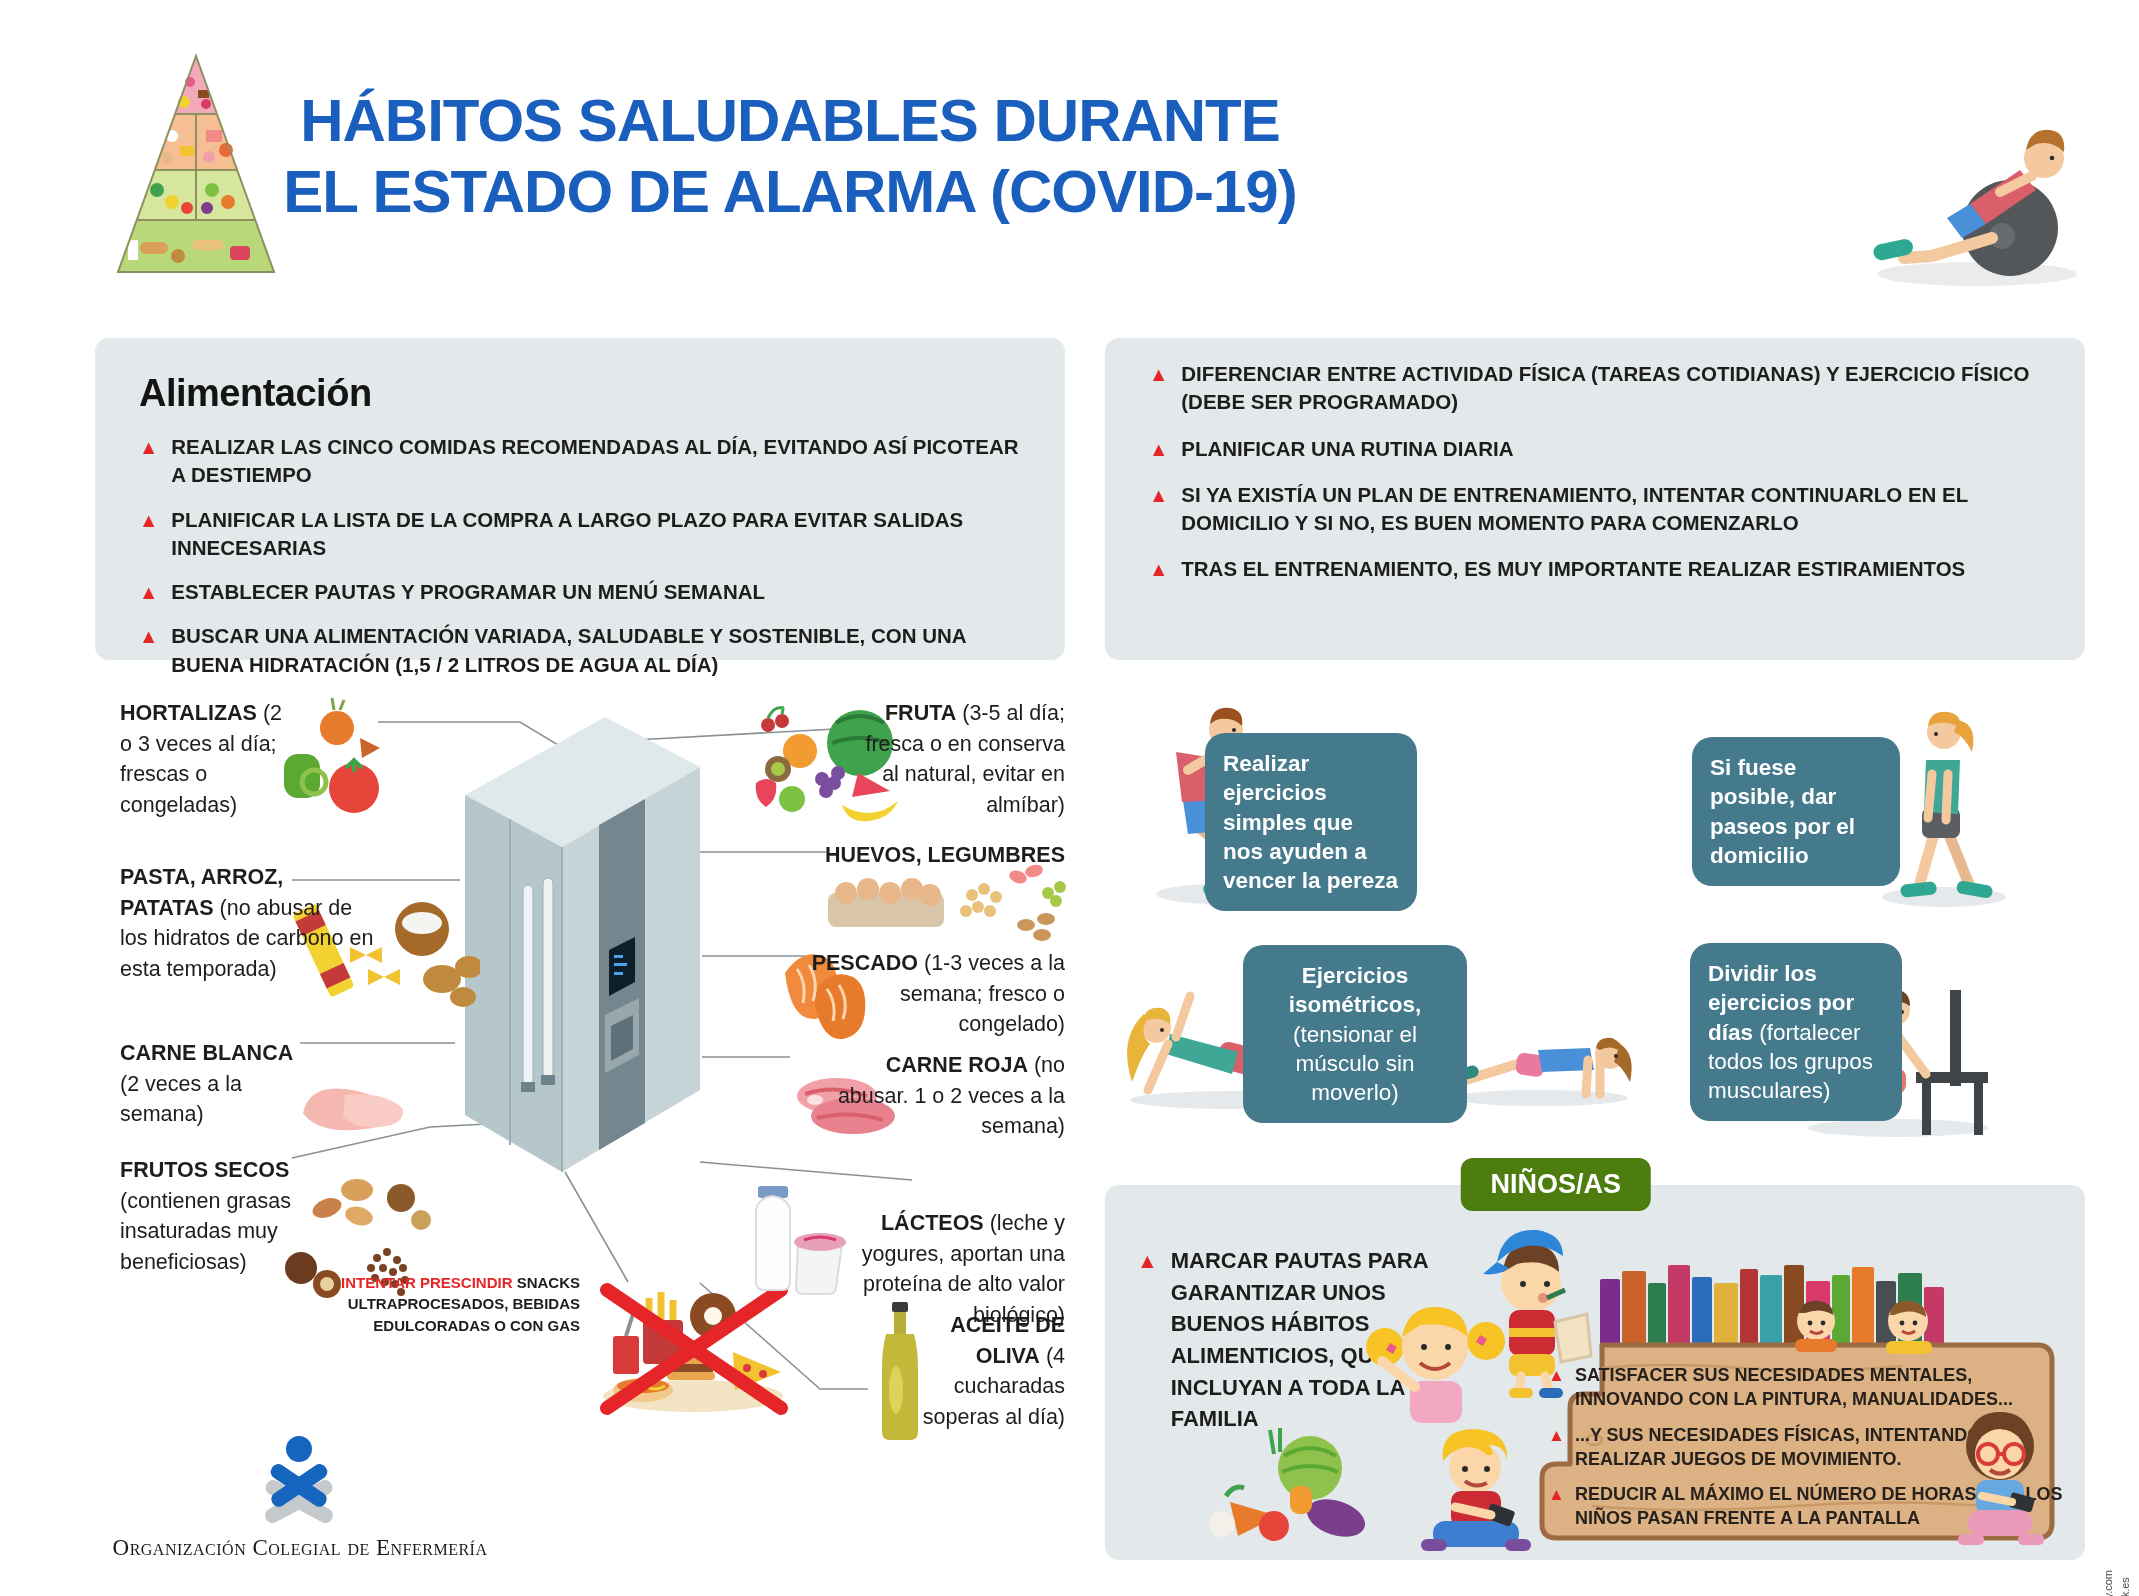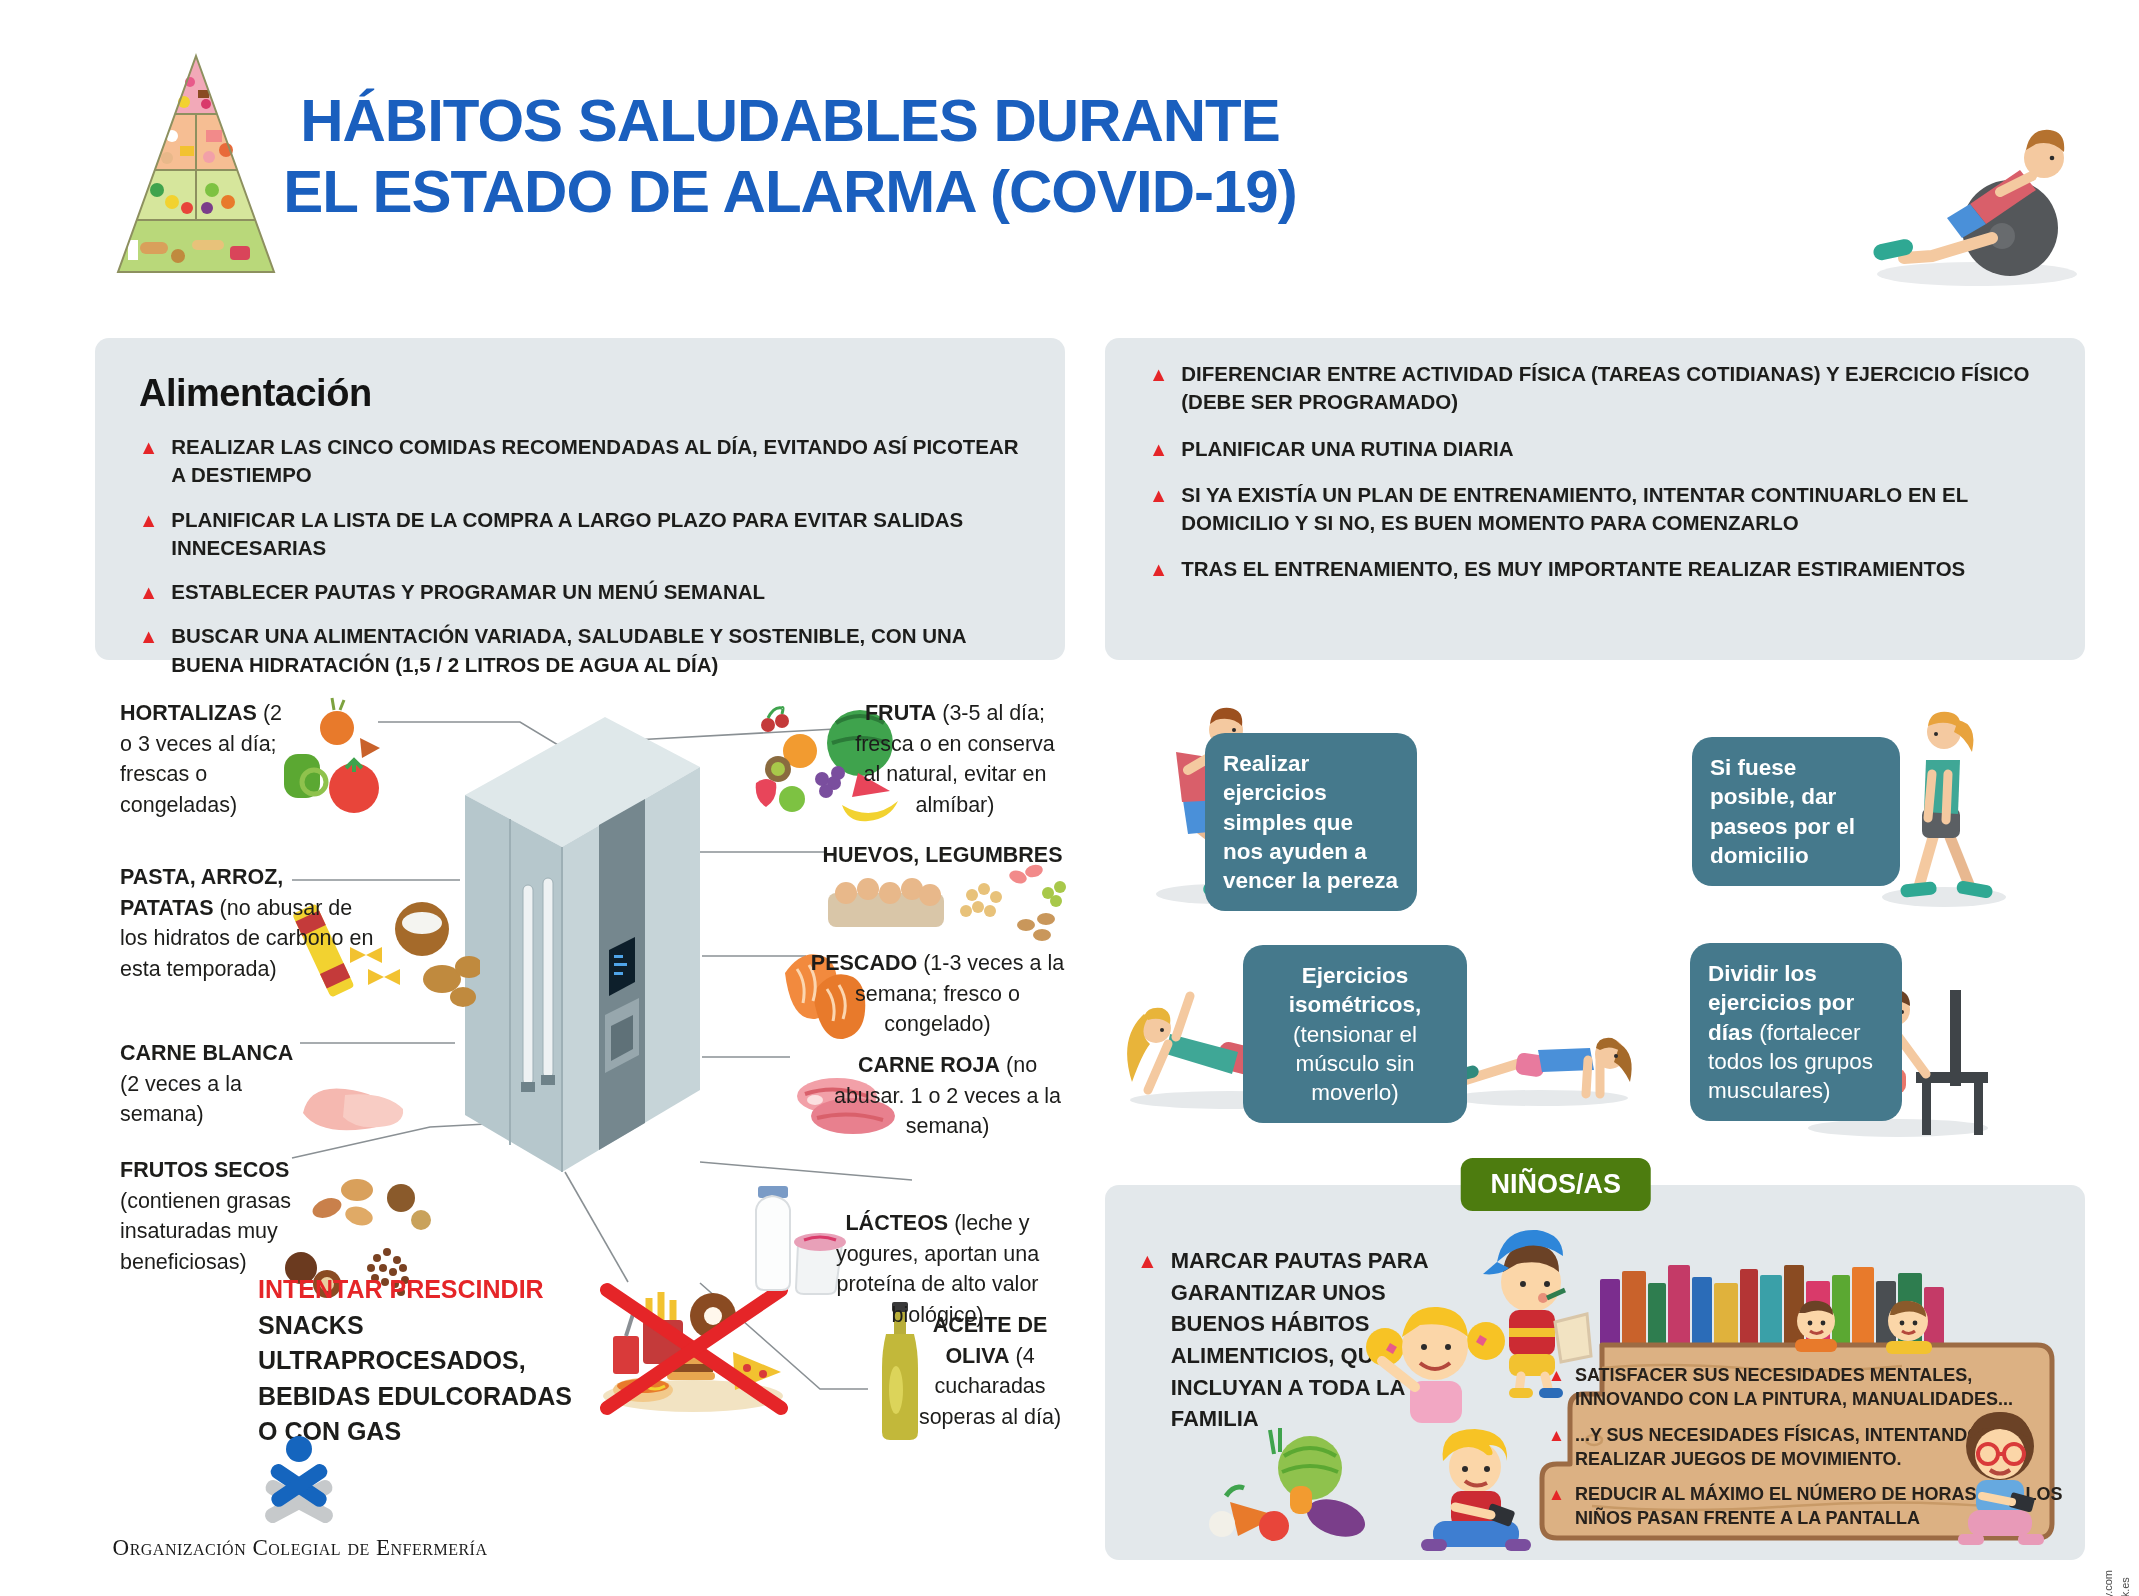--- a/index.html
+++ b/index.html
@@ -18,22 +18,22 @@
   .panel{position:absolute;background:#E3E8EB;border-radius:14px;box-sizing:border-box;}
   .panel-top{padding:22px 40px 0 44px;}
   .panel h2{margin:12px 0 18px 0;font-size:38px;font-weight:800;color:#141414;letter-spacing:-0.5px;}
   .bullets{display:flex;flex-direction:column;gap:16px;}
   .bullet{display:flex;gap:13px;font-size:20.5px;font-weight:600;line-height:1.38;color:#1d1d1b;}
   .tri{color:#E52528;font-size:0.95em;flex:0 0 auto;transform:translateY(1px);}
 
   
   .food{position:absolute;font-size:21.5px;line-height:1.42;color:#1d1d1b;}
   .food b{font-weight:800;}
-  .food.right{text-align:center;}
-  .avoid{position:absolute;font-size:25px;font-weight:800;line-height:1.42;}
+  .food.right{text-align:right;}
+  .avoid{position:absolute;text-align:right;font-size:15px;font-weight:800;line-height:1.42;}
   .avoid .red{color:#E52528;}
 
   
   .callout{position:absolute;background:#45798C;color:#fff;border-radius:20px;
            padding:16px 18px;font-size:22.5px;line-height:1.3;box-sizing:border-box;}
   .callout b{font-weight:800;}
   .callout.r{text-align:left;} .callout.c{text-align:center;}
 
   
   .badge{position:absolute;left:46%;top:-27px;transform:translateX(-50%);

